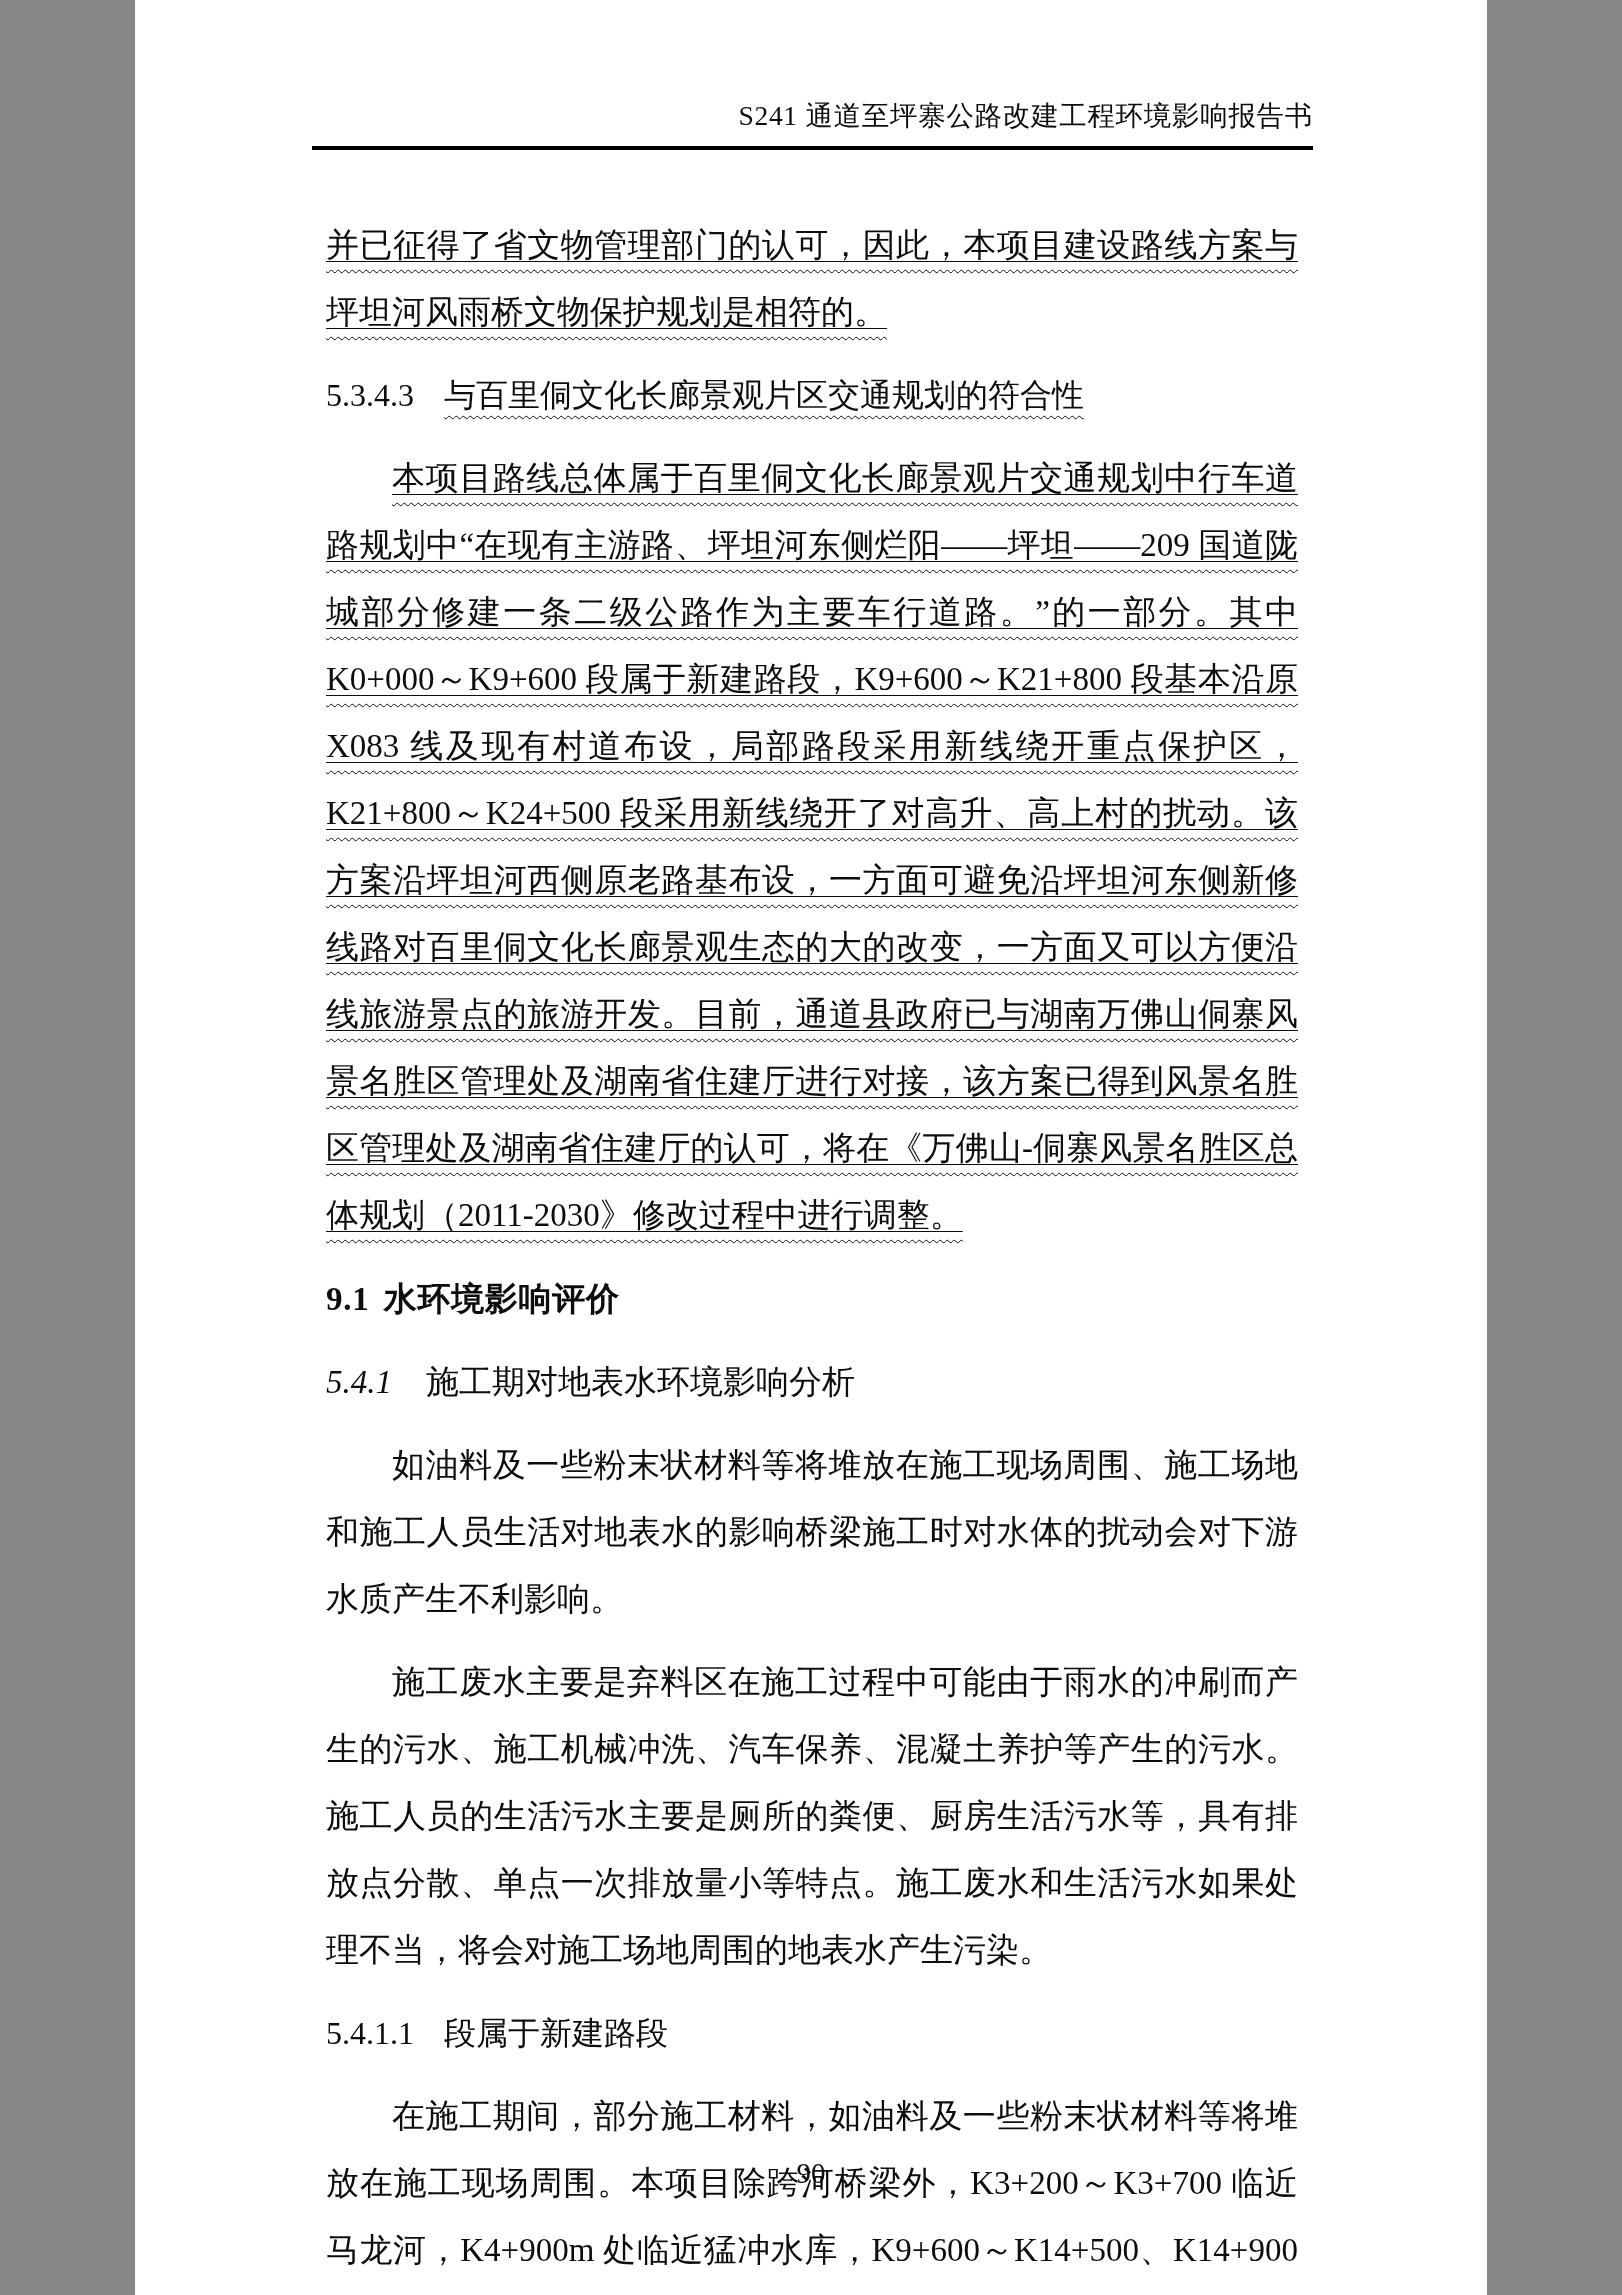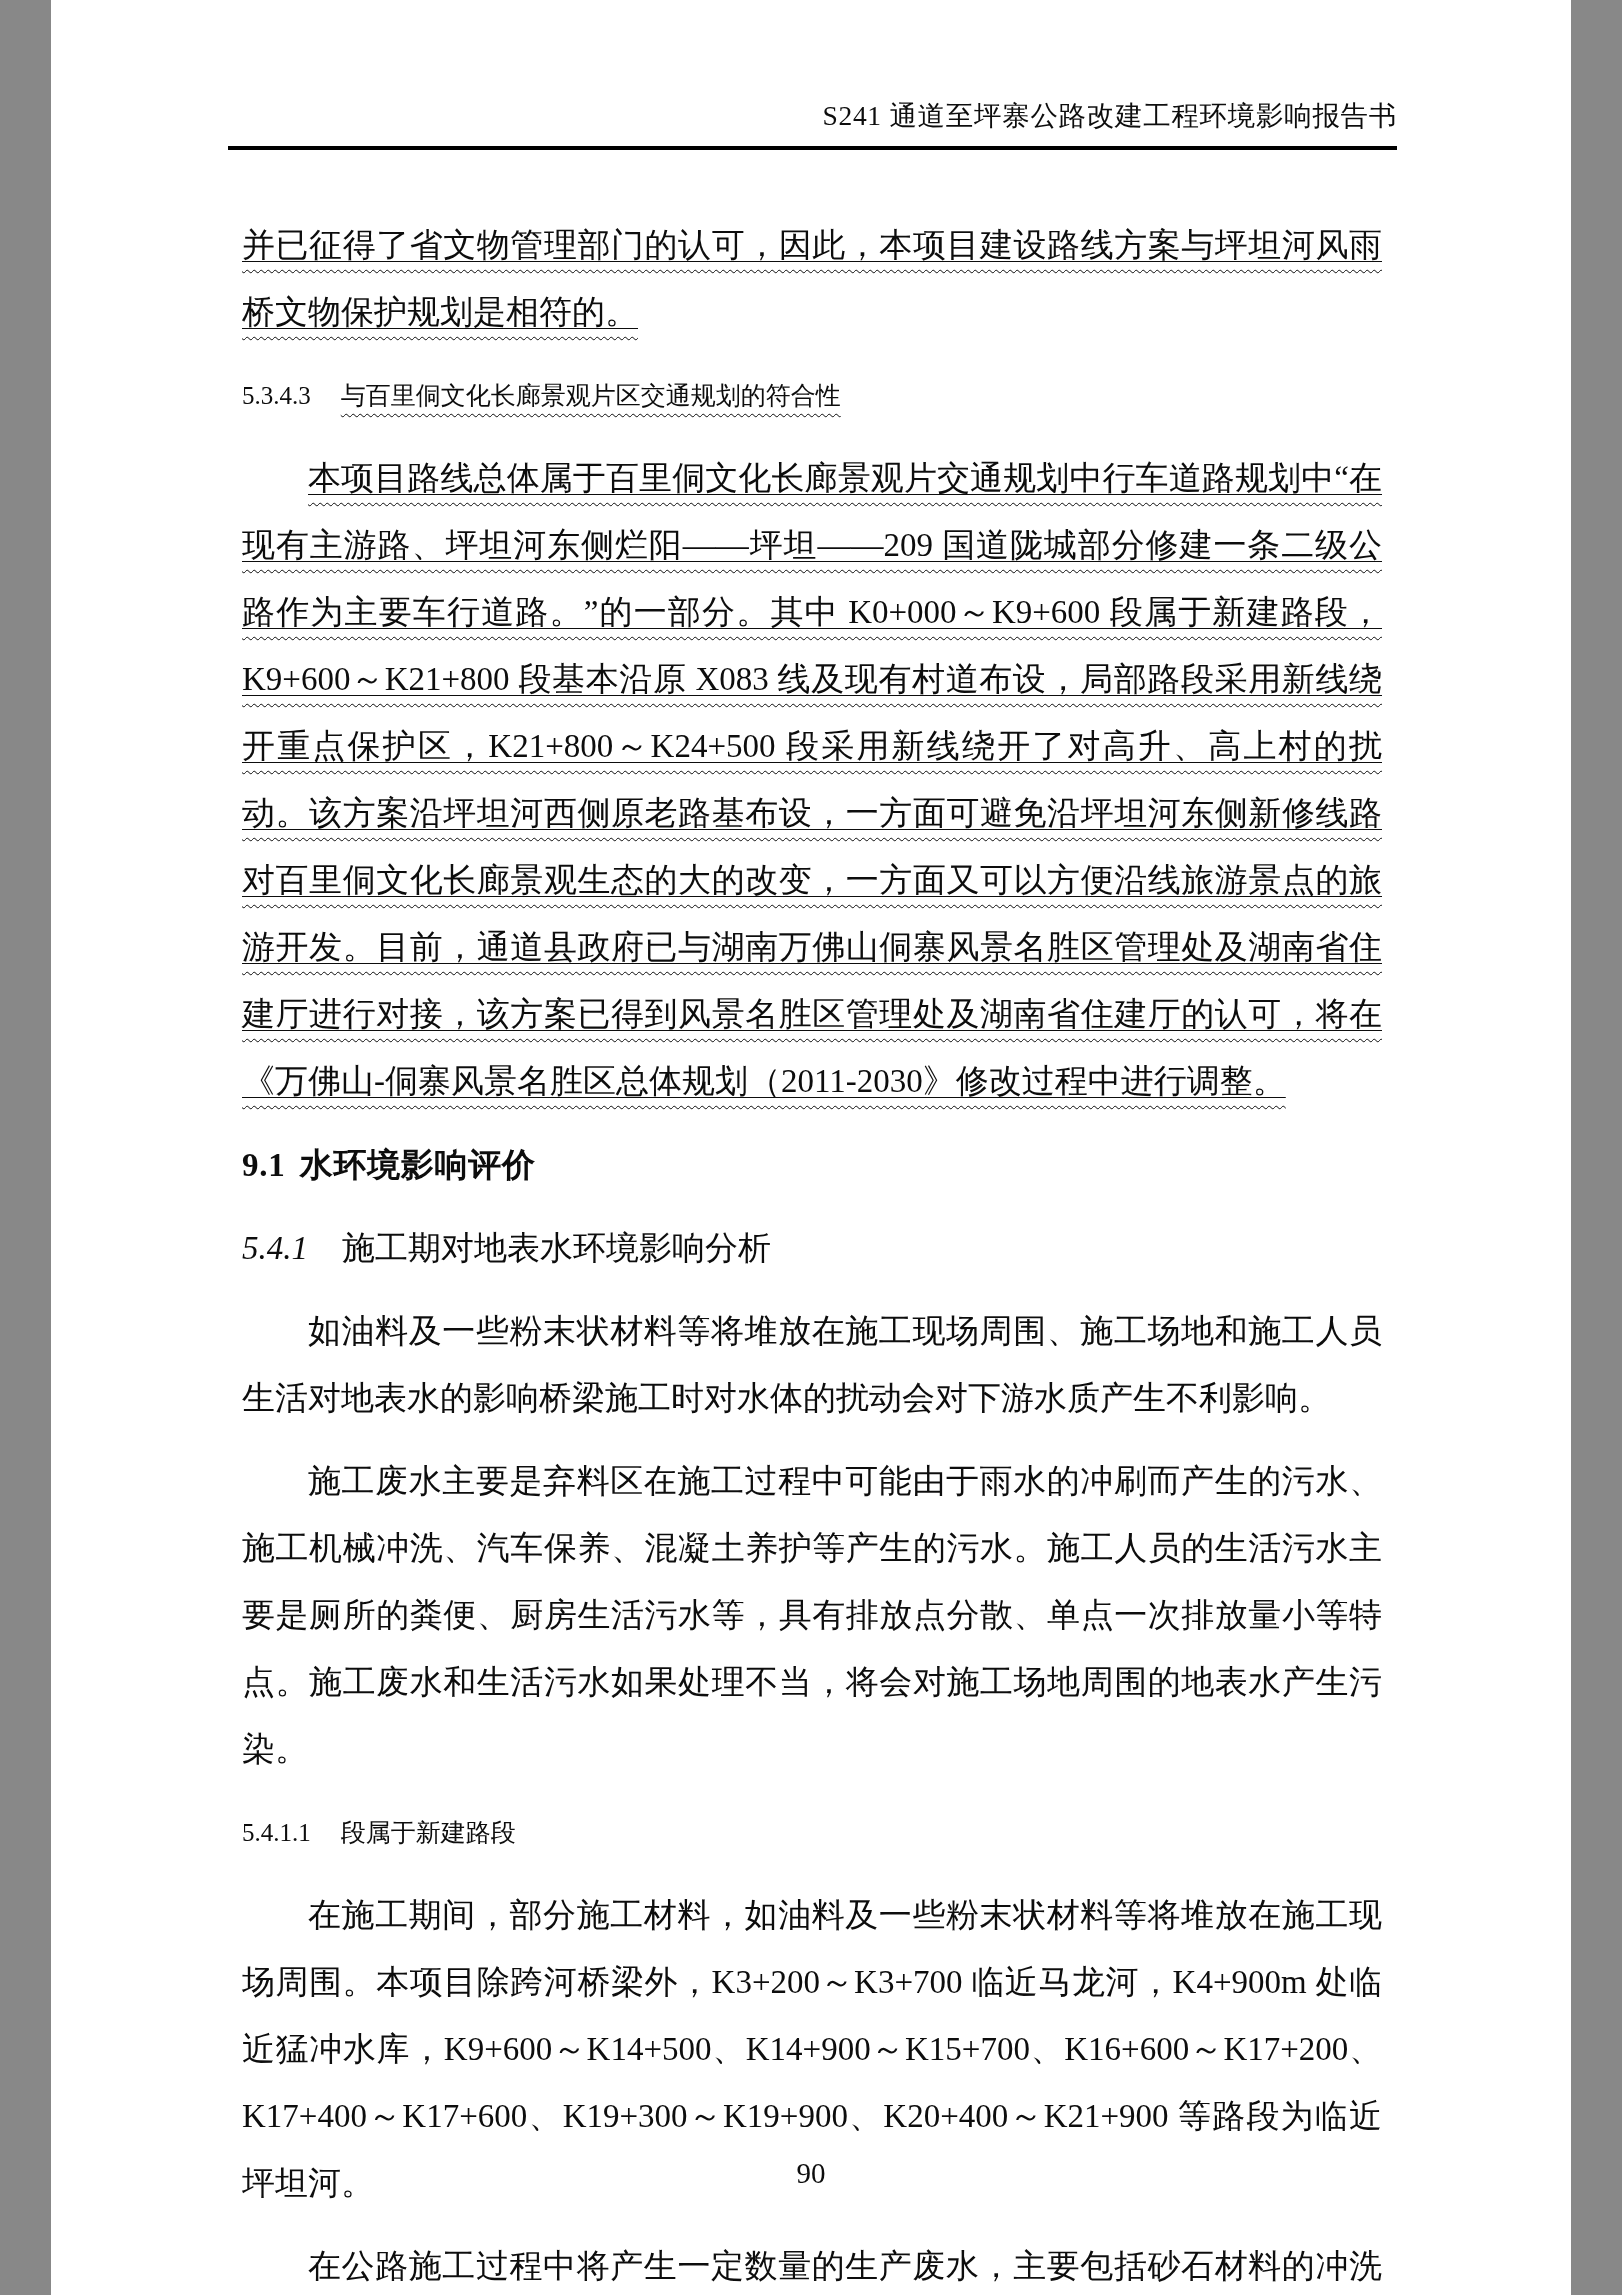--- a/index.html
+++ b/index.html
@@ -1,18 +1,18 @@
 <!DOCTYPE html>
 <html style="font-size:10.5px"><head>
 <meta charset="utf-8">
 <style>
   html,body { margin:0; padding:0; background:#888; }
   .page {
     position:relative;
-    width:1520px; height:2295px;
+    width:1352px; height:2295px;
     margin:0 auto;
     background:#ffffff;
     color:#0d0d0d;
     font-family:"Liberation Serif","DejaVu Serif",serif;
     overflow:hidden;
   }
   .header {
     position:absolute; left:177px; right:174px; top:98px;
   }
   .header-title {
@@ -50,21 +50,21 @@
     text-decoration-thickness:1.3px;
     text-underline-offset:5.2px;
   }
   .wavy-only {
     text-decoration-line:underline;
     text-decoration-style:wavy;
     text-decoration-thickness:1.3px;
     text-underline-offset:9.2px;
   }
 
-  .h-sub { font-size:25px; }
+  .h-sub { font-size:32px; }
   .h-sub .h-num { margin-right:30px; }
   .h-major {
     font-family:"Liberation Sans","DejaVu Sans",sans-serif;
     font-weight:bold;
     font-size:33px;
     letter-spacing:0.7px;
   }
   .h-major .h-num { margin-right:14.4px; font-family:"Liberation Serif","DejaVu Serif",serif; }
   .h-mid { font-size:33px; }
   .h-mid .h-num { margin-right:34px;font-style:italic; }

